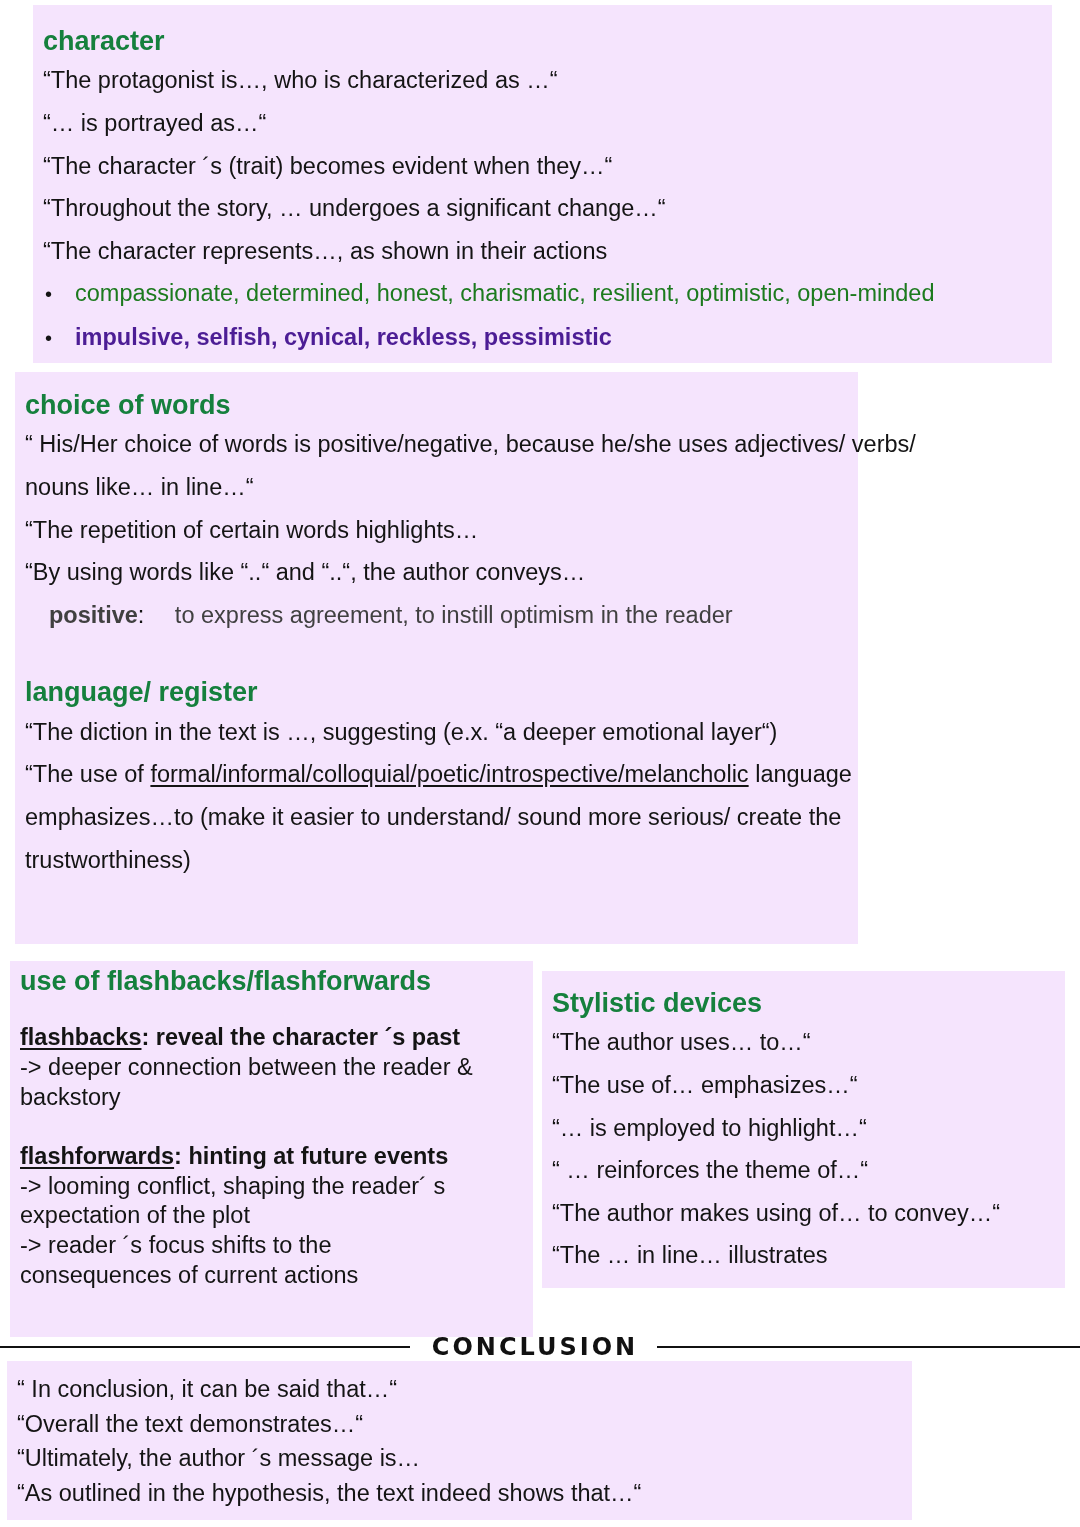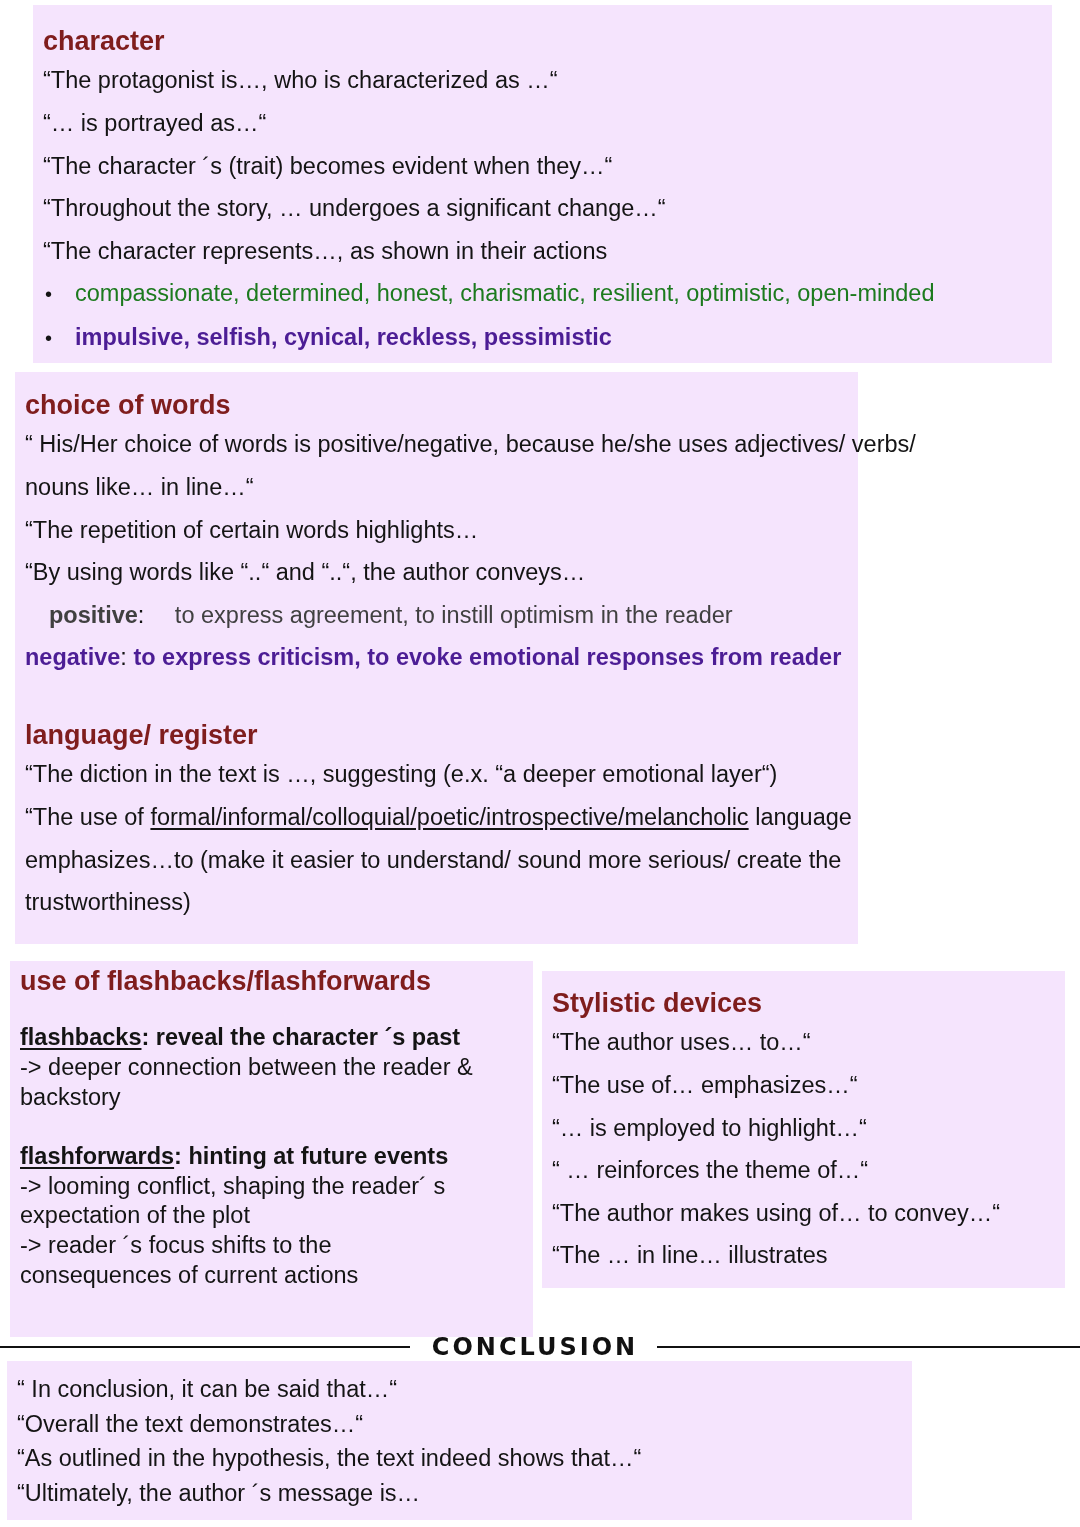--- a/index.html
+++ b/index.html
@@ -16,21 +16,21 @@
       color: #141414;
     }
     .box {
       position: absolute;
       background: #f5e4fd;
       box-sizing: border-box;
     }
     .h {
       font-weight: bold;
       font-size: 27px;
-      color: #7f1d1d;
+      color: #15803d;
       margin: 0;
       line-height: 1.2;
     }
     .line {
       font-size: 23.5px;
       line-height: 42.6px;
       white-space: nowrap;
     }
     .u { text-decoration: underline; text-underline-offset: 3px; }
     .b { font-weight: bold; }
@@ -105,23 +105,20 @@
 
 <section class="box" id="box-words">
   <h2 class="h">choice of words</h2>
   <div class="line">“ His/Her choice of words is positive/negative, because he/she uses adjectives/ verbs/</div>
   <div class="line">nouns like… in line…“</div>
   <div class="line">“The repetition of certain words highlights…</div>
   <div class="line">“By using words like “..“ and “..“, the author conveys…</div>
   <div class="line">
     <span class="b teal">positive</span><span>:</span><span class="teal"> to express agreement, to instill optimism in the reader</span>
   </div>
-  <div class="line">
-    <span class="b red">negative</span><span>:</span><span class="red"> to express criticism, to evoke emotional responses from reader</span>
-  </div>
 
   <div class="spacer"></div>
 
   <h2 class="h">language/ register</h2>
   <div class="line">“The diction in the text is …, suggesting (e.x. “a deeper emotional layer“)</div>
   <div class="line">
     <span>“The use of </span><span class="u">formal/informal/colloquial/poetic/introspective/melancholic</span><span> language</span>
   </div>
   <div class="line">emphasizes…to (make it easier to understand/ sound more serious/ create the</div>
   <div class="line">trustworthiness)</div>
@@ -156,15 +153,15 @@
 
 <div id="conclusion-divider">
   <div class="rule" id="rule-left"></div>
   <div id="conclusion-label">CONCLUSION</div>
   <div class="rule" id="rule-right"></div>
 </div>
 
 <section class="box" id="box-conclusion">
   <div class="conc-line">“ In conclusion, it can be said that…“</div>
   <div class="conc-line">“Overall the text demonstrates…“</div>
+  <div class="conc-line">“Ultimately, the author ´s message is…</div>
   <div class="conc-line">“As outlined in the hypothesis, the text indeed shows that…“</div>
-  <div class="conc-line">“Ultimately, the author ´s message is…</div>
 </section>
 
 </body></html>

